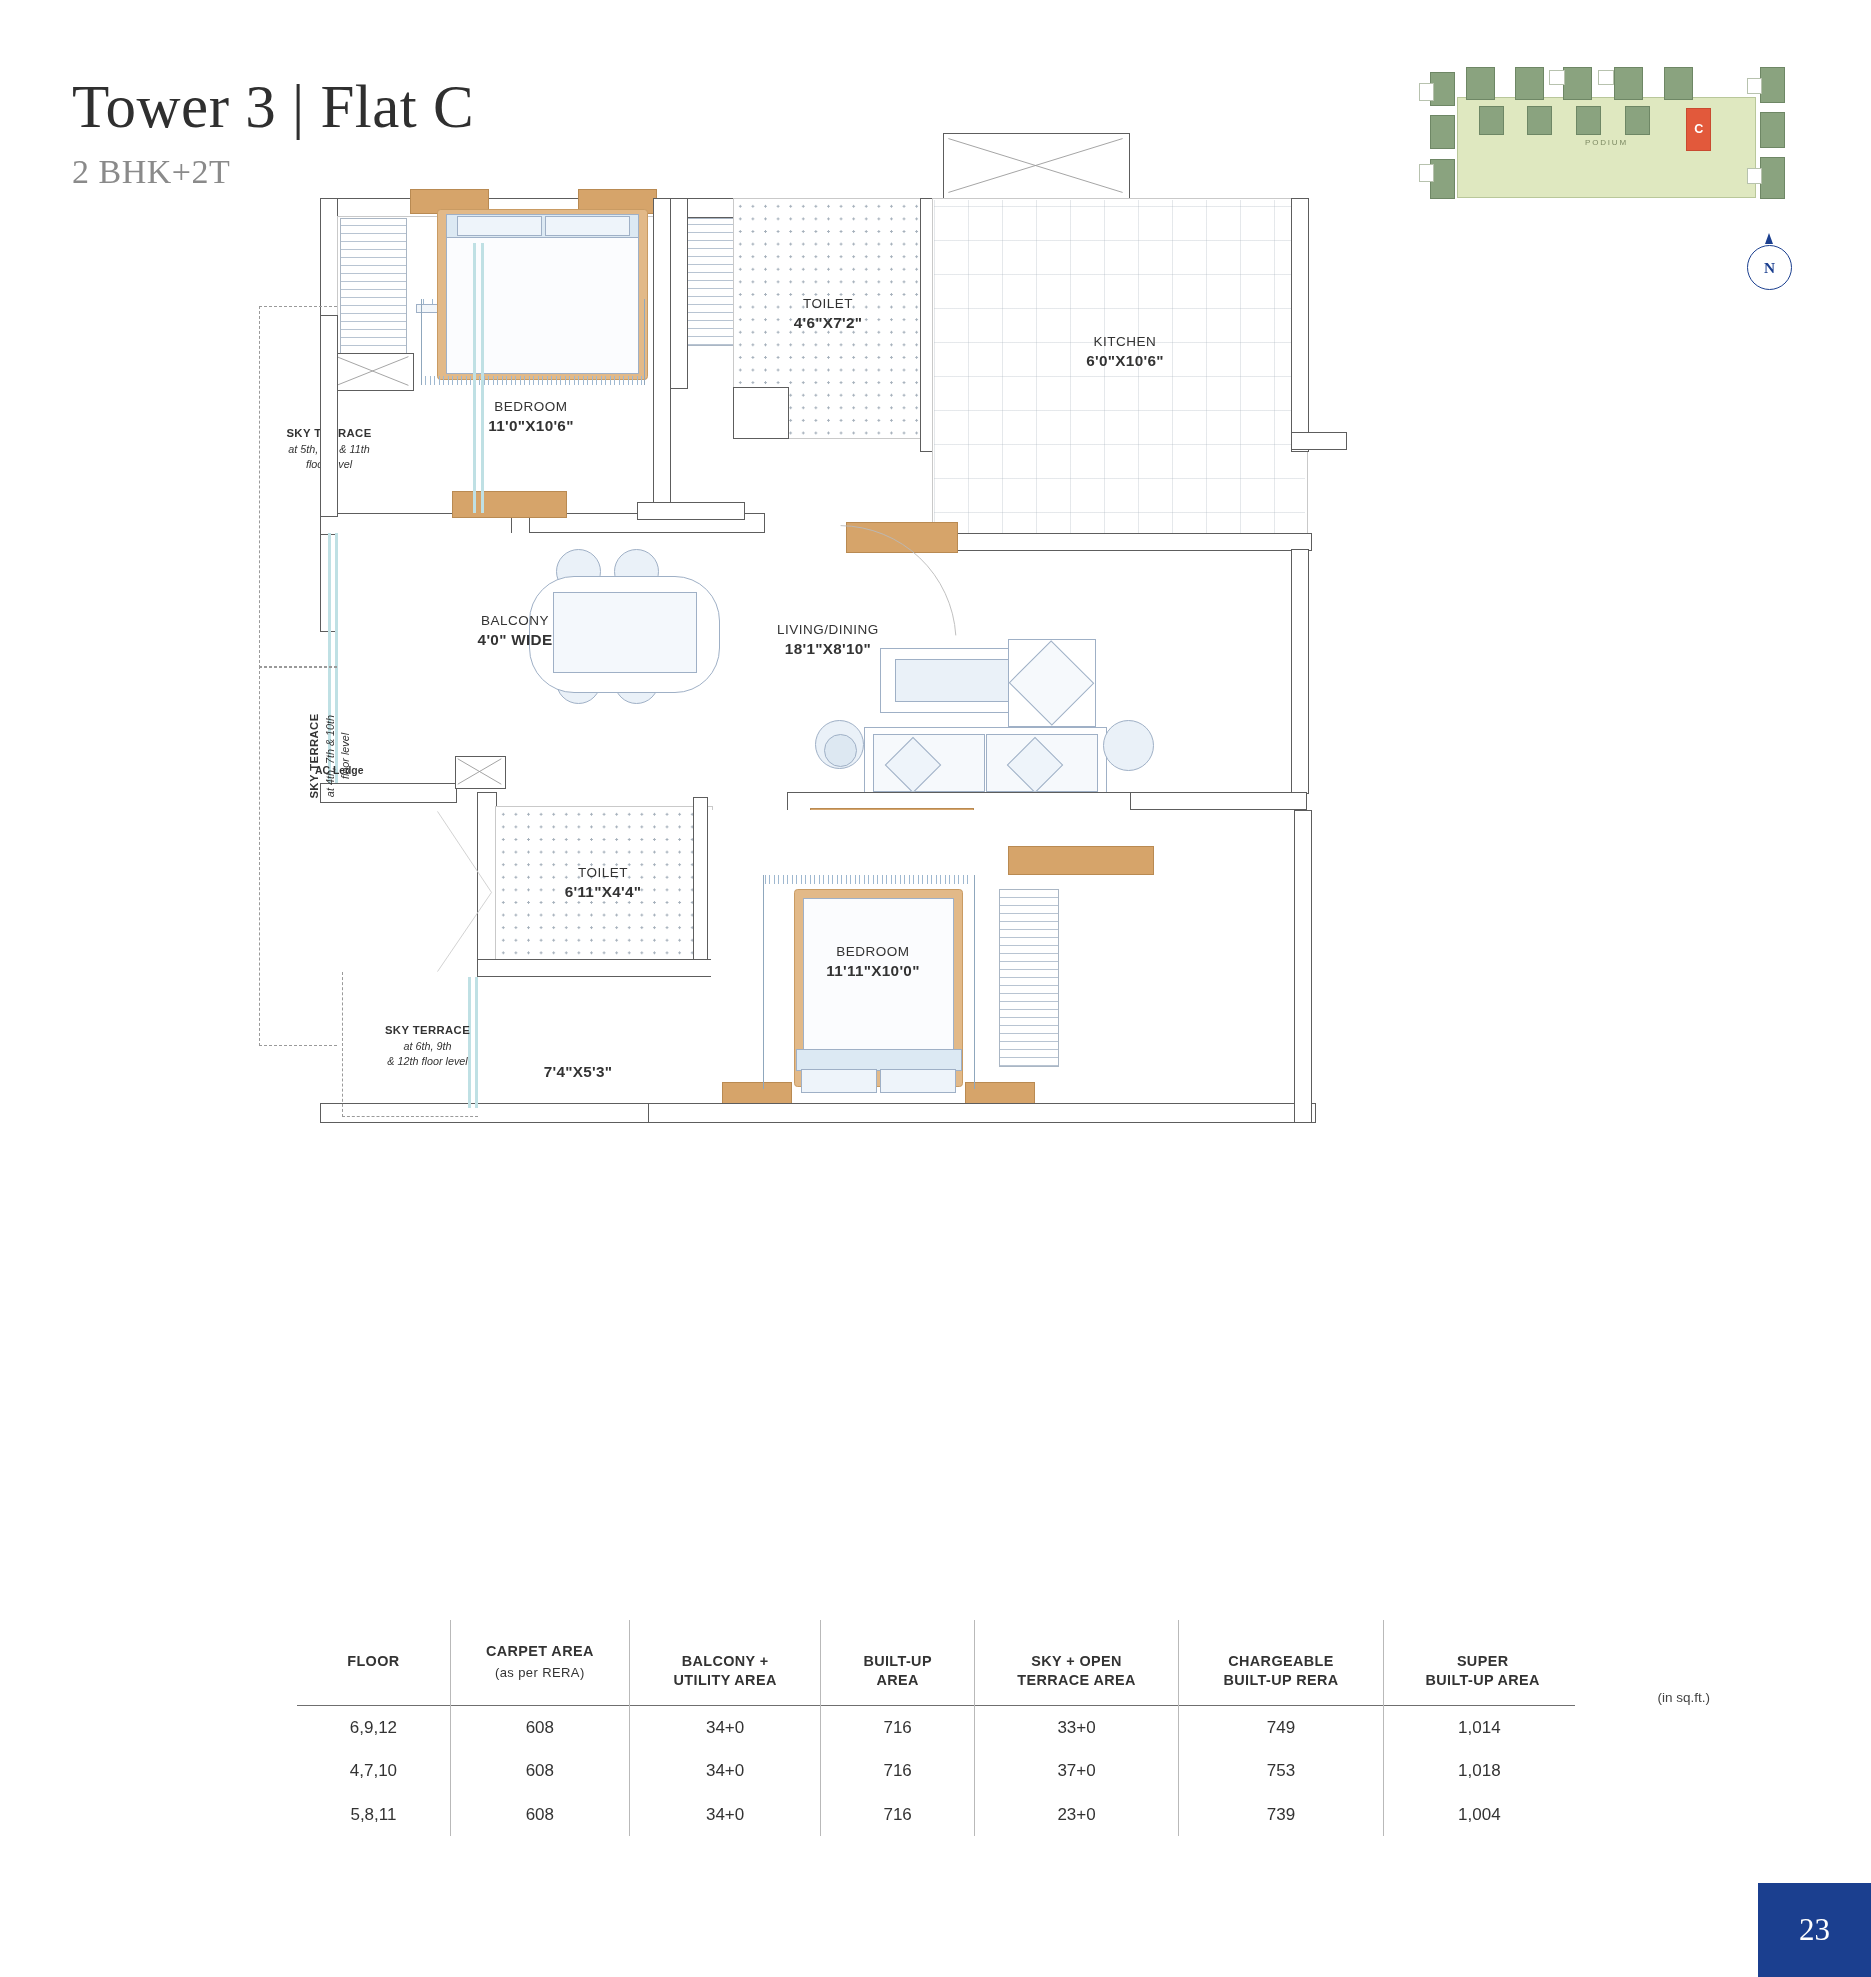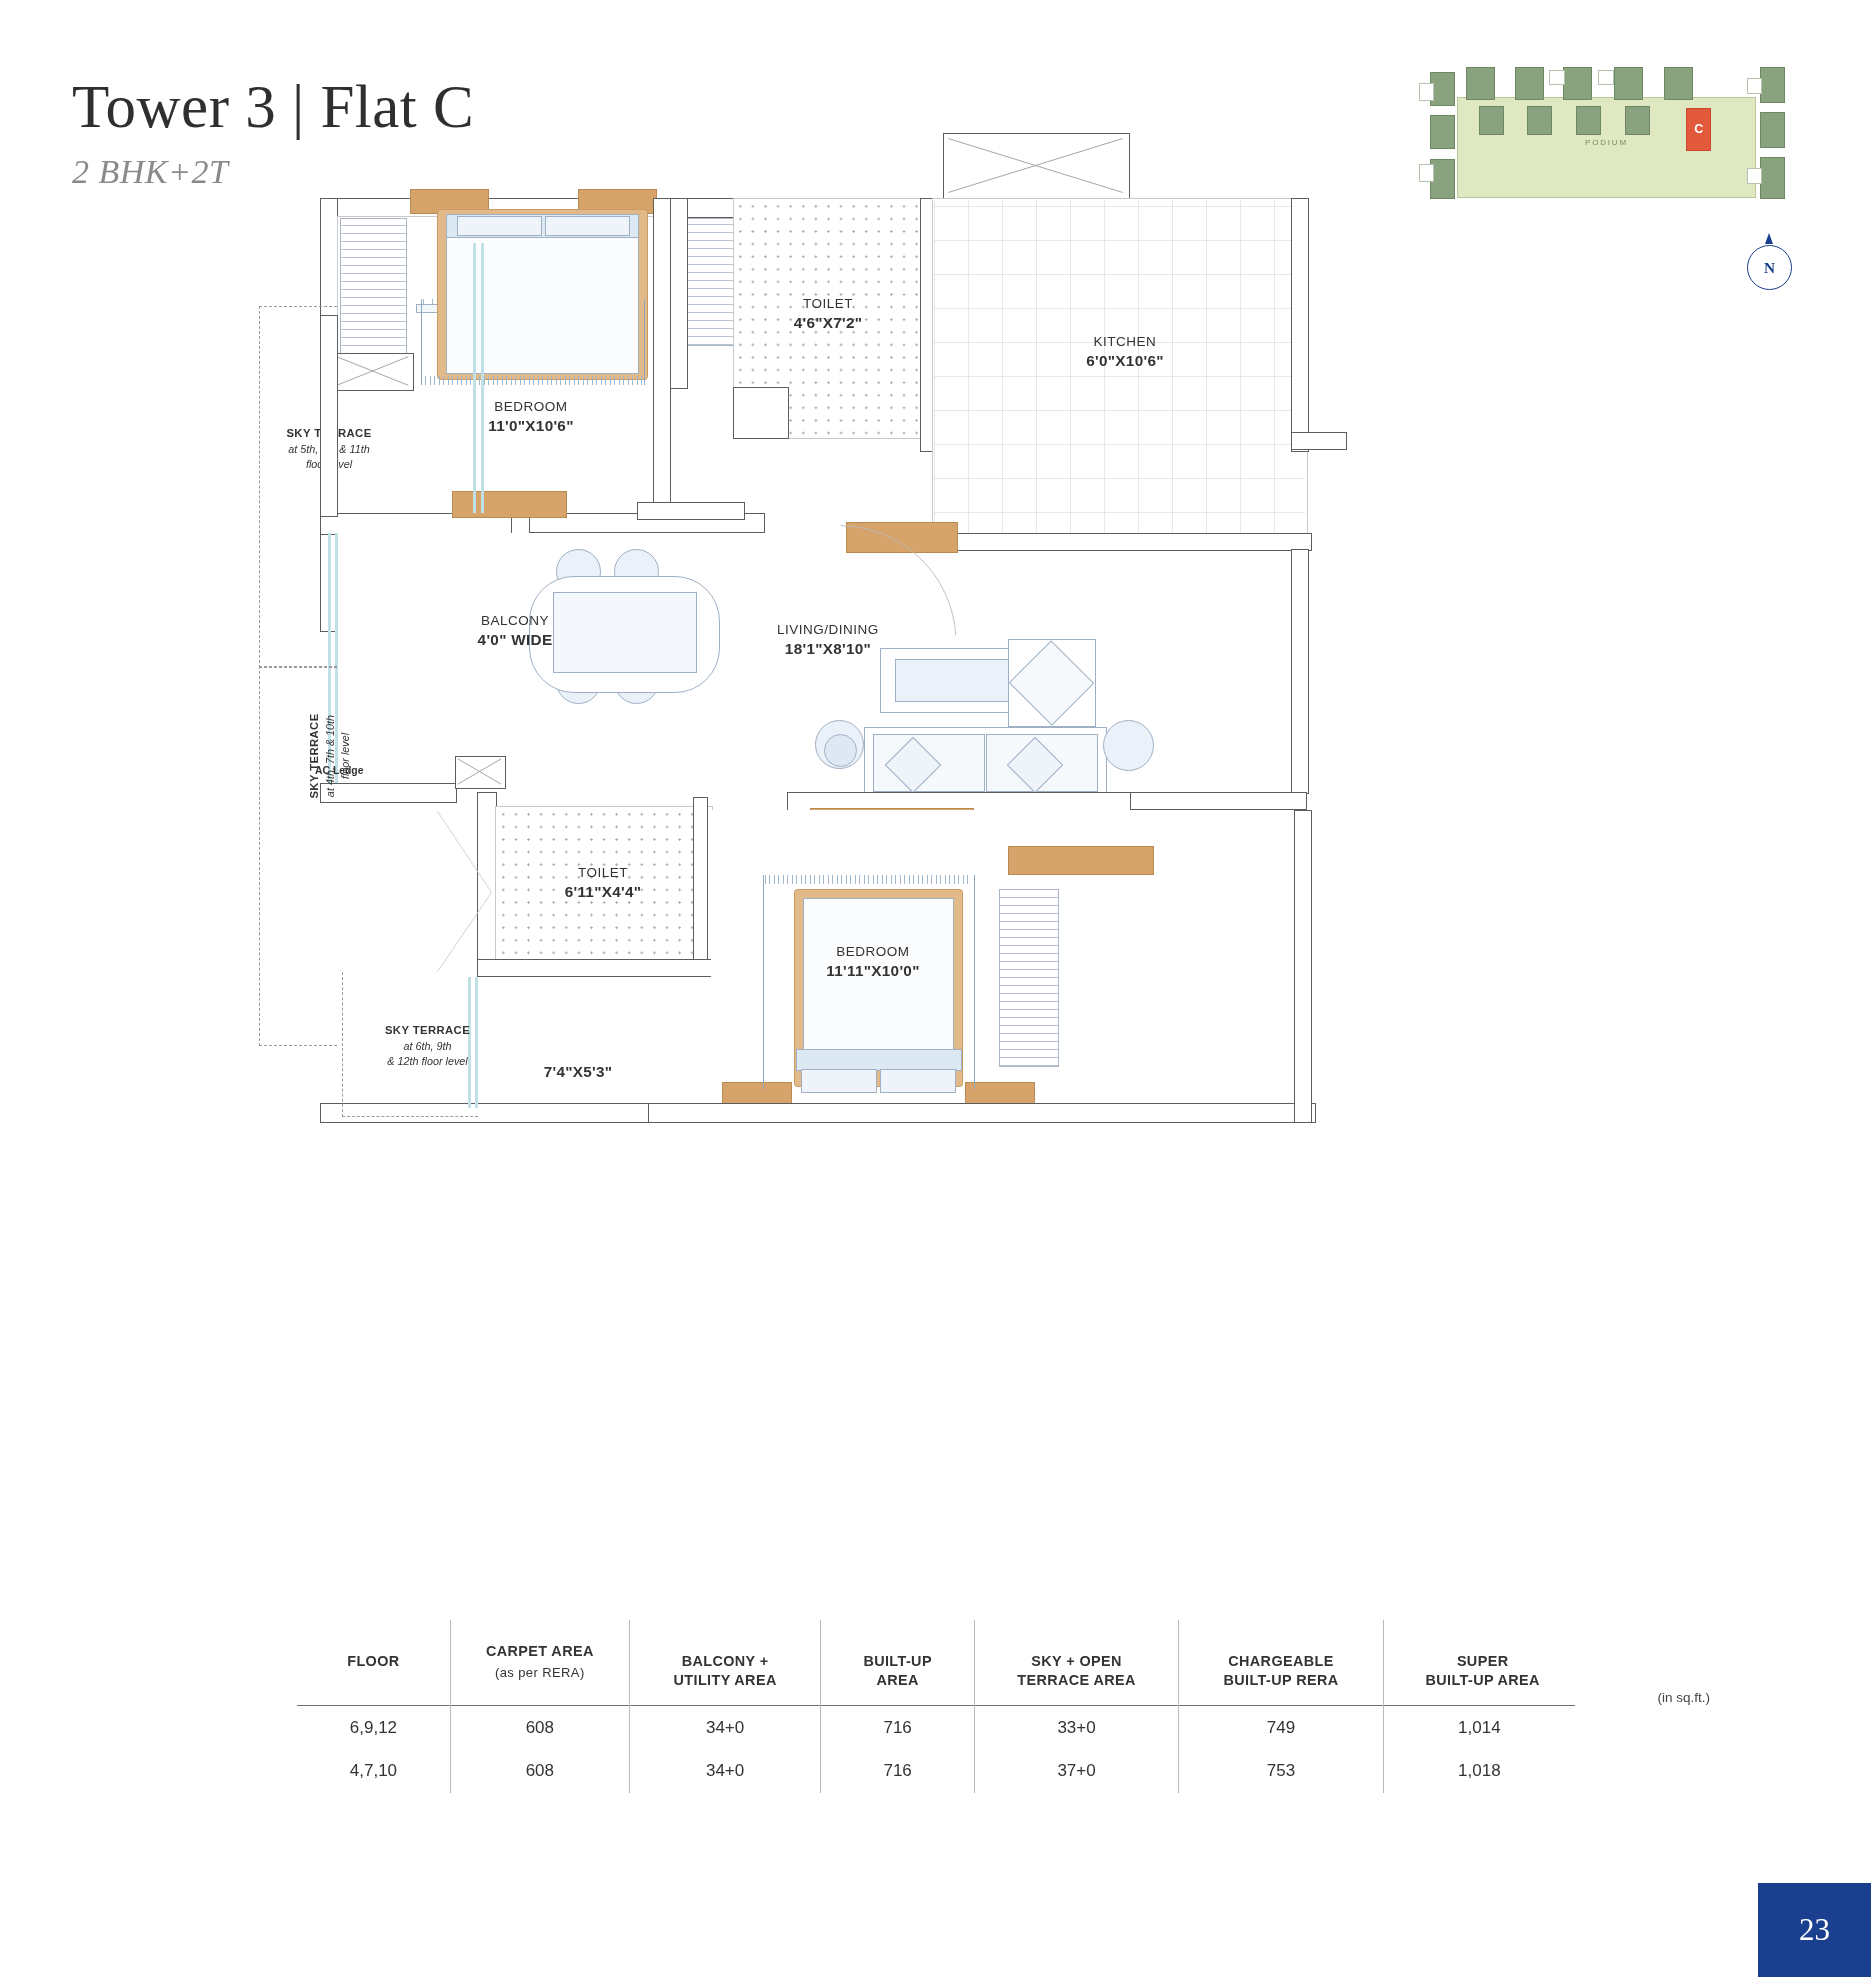--- a/index.html
+++ b/index.html
@@ -19,21 +19,20 @@
     color:#2f2f2f;
     letter-spacing:0.5px;
     white-space:nowrap;
   }
   #sub-title{
     font-family:"Liberation Serif", serif;
     font-size:34px;
     color:#8a8a8a;
     margin-top:10.8px;
     letter-spacing:0.5px;
-    font-style:italic;
   }
   
   #keyplan{position:absolute;right:79px;top:56px;width:378px;height:162px;}
   #keyplan-podium{
     position:absolute;left:43px;top:41px;width:297px;height:99px;
     background:#dfe8c0;border:0.9px solid #b9c79a;
   }
   #keyplan-podium-label{
     position:absolute;left:0;top:40px;width:100%;text-align:center;
     font-size:8px;letter-spacing:1.8px;color:#7d8a63;
@@ -397,20 +396,29 @@
       </tr>
       <tr>
         <td>4,7,10</td>
         <td>608</td>
         <td>34+0</td>
         <td>716</td>
         <td>37+0</td>
         <td>753</td>
         <td>1,018</td>
       </tr>
+      <tr>
+        <td>5,8,11</td>
+        <td>608</td>
+        <td>34+0</td>
+        <td>716</td>
+        <td>23+0</td>
+        <td>739</td>
+        <td>1,004</td>
+      </tr>
     </tbody>
   </table>
 </div>
 
 <div id="page-badge">
   <span>23</span>
 </div>
 
 
 </body></html>

